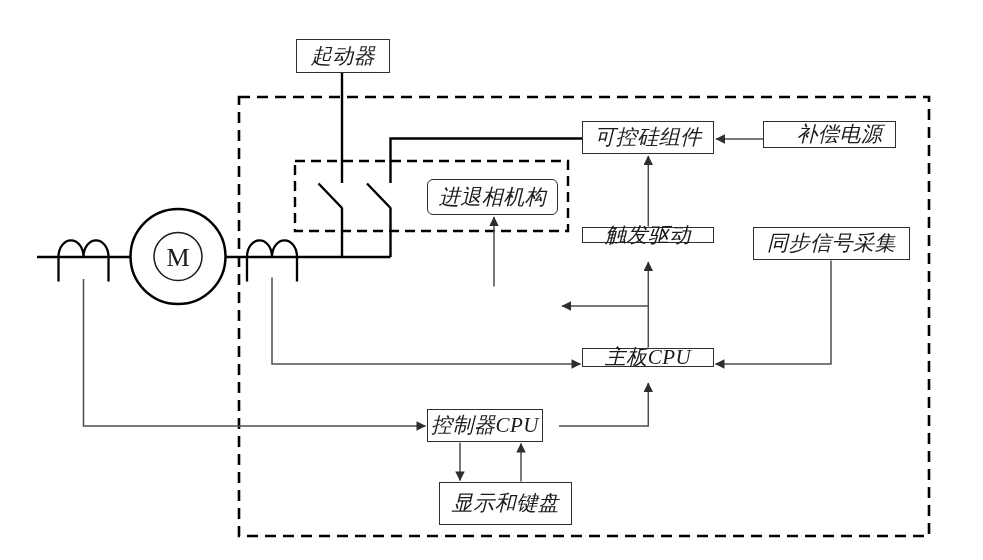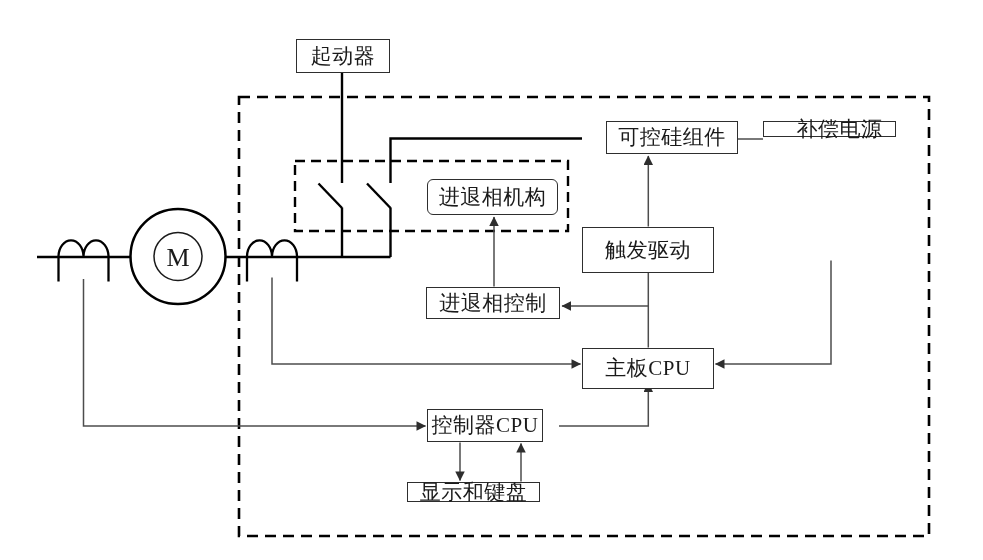--- a/index.html
+++ b/index.html
@@ -26,31 +26,32 @@
     border: 1.5px solid #2e2e2e;
     background: #ffffff;
     display: flex;
     align-items: center;
     justify-content: center;
     font-size: 21px;
     line-height: 1;
     color: #1a1a1a;
     white-space: nowrap;
     letter-spacing: 0.5px;
+    font-style: italic;
   }
   .n-starter  { left:296px; top:39px;  width:94px;  height:34px; }
-  .n-scr      { left:582px; top:121px; width:132px; height:33px;margin-left:24px; }
-  .n-comp     { left:763px; top:121px; width:133px; height:16px;padding-left:20px; }
+  .n-scr      { left:582px; top:121px; width:132px; height:33px; }
+  .n-comp     { left:763px; top:121px; width:133px; height:27px;padding-left:20px; }
   .n-mech     { left:427px; top:179px; width:131px; height:36px;border-radius:6px; }
-  .n-trigger  { left:582px; top:227px; width:132px; height:46px; }
+  .n-trigger  { left:582px; top:227px; width:132px; height:16px; }
   .n-sync     { left:753px; top:227px; width:157px; height:33px; }
   .n-pctrl    { left:426px; top:287px; width:134px; height:32px; }
-  .n-mcpu     { left:582px; top:348px; width:132px; height:41px; }
+  .n-mcpu     { left:582px; top:348px; width:132px; height:19px; }
   .n-ccpu     { left:427px; top:409px; width:116px; height:33px; }
-  .n-disp     { left:407px; top:482px; width:133px; height:20px; }
+  .n-disp     { left:439px; top:482px; width:133px; height:43px; }
 </style>
 </head>
 <body>
 
 <div id="canvas">
 
   <svg id="lines" width="983" height="560" viewBox="0 0 983 560">
     <defs>
       <marker id="arr" viewBox="0 0 10 10" refX="9.5" refY="5" markerWidth="12.5" markerHeight="9.5" markerUnits="userSpaceOnUse" orient="auto">
         <path d="M0,0 L10,5 L0,10 z" fill="#2e2e2e"></path>
@@ -105,18 +106,18 @@
       <circle cx="178" cy="256.5" r="24" fill="#ffffff" stroke="#1a1a1a" stroke-width="1.5"></circle>
       <text x="178" y="265.5" text-anchor="middle" font-size="26" fill="#1a1a1a" font-family="Liberation Serif, DejaVu Serif, serif">M</text>
     </g>
   </svg>
 
   <div class="node n-starter">起动器</div>
   <div class="node n-scr">可控硅组件</div>
   <div class="node n-comp">补偿电源</div>
   <div class="node n-mech">进退相机构</div>
   <div class="node n-trigger">触发驱动</div>
-  <div class="node n-pctrl">进退相控制</div>
+  <div class="node n-sync">同步信号采集</div>
   <div class="node n-mcpu">主板CPU</div>
   <div class="node n-ccpu">控制器CPU</div>
   <div class="node n-disp">显示和键盘</div>
 
 </div>
 
 </body></html>

